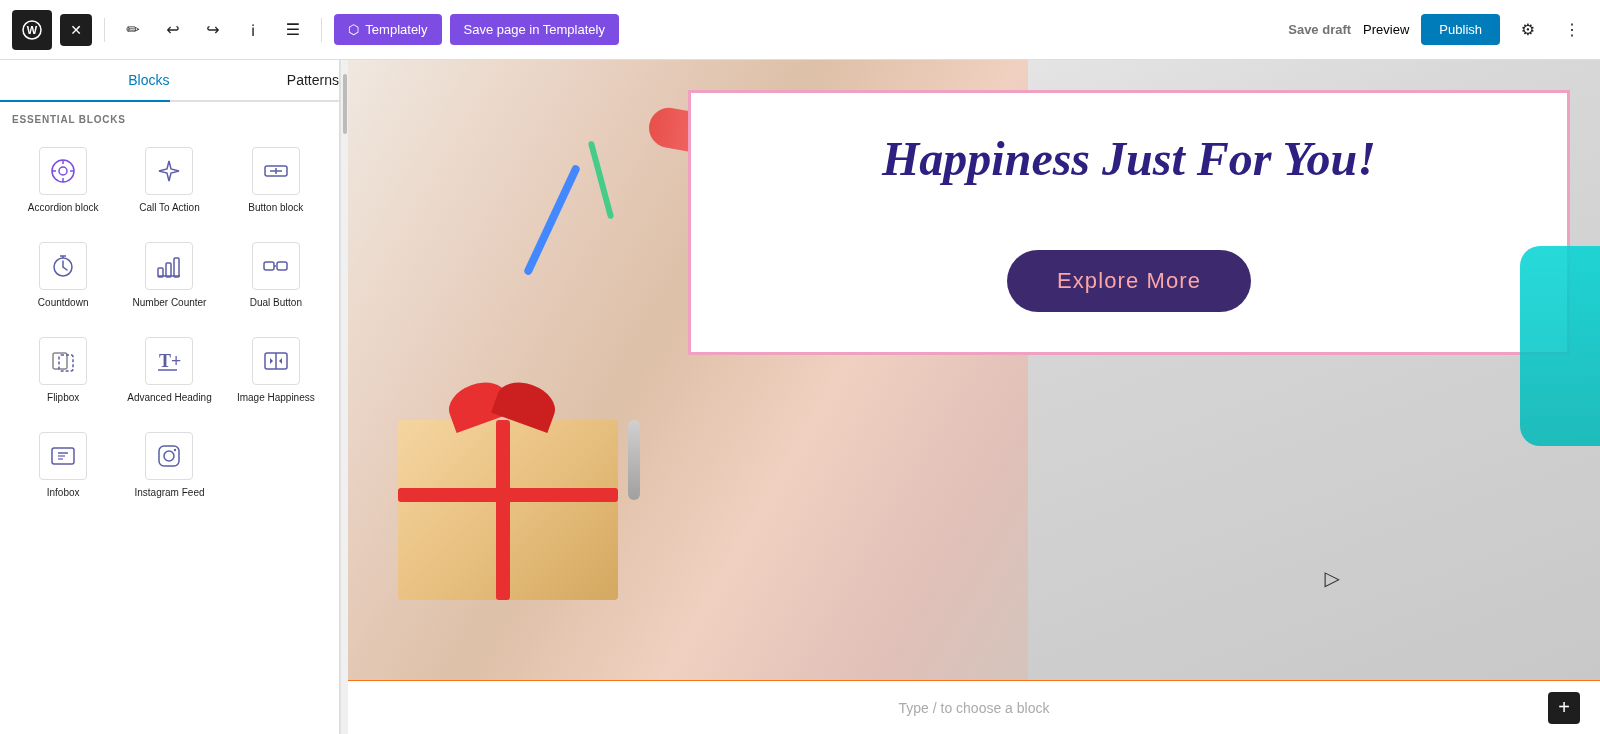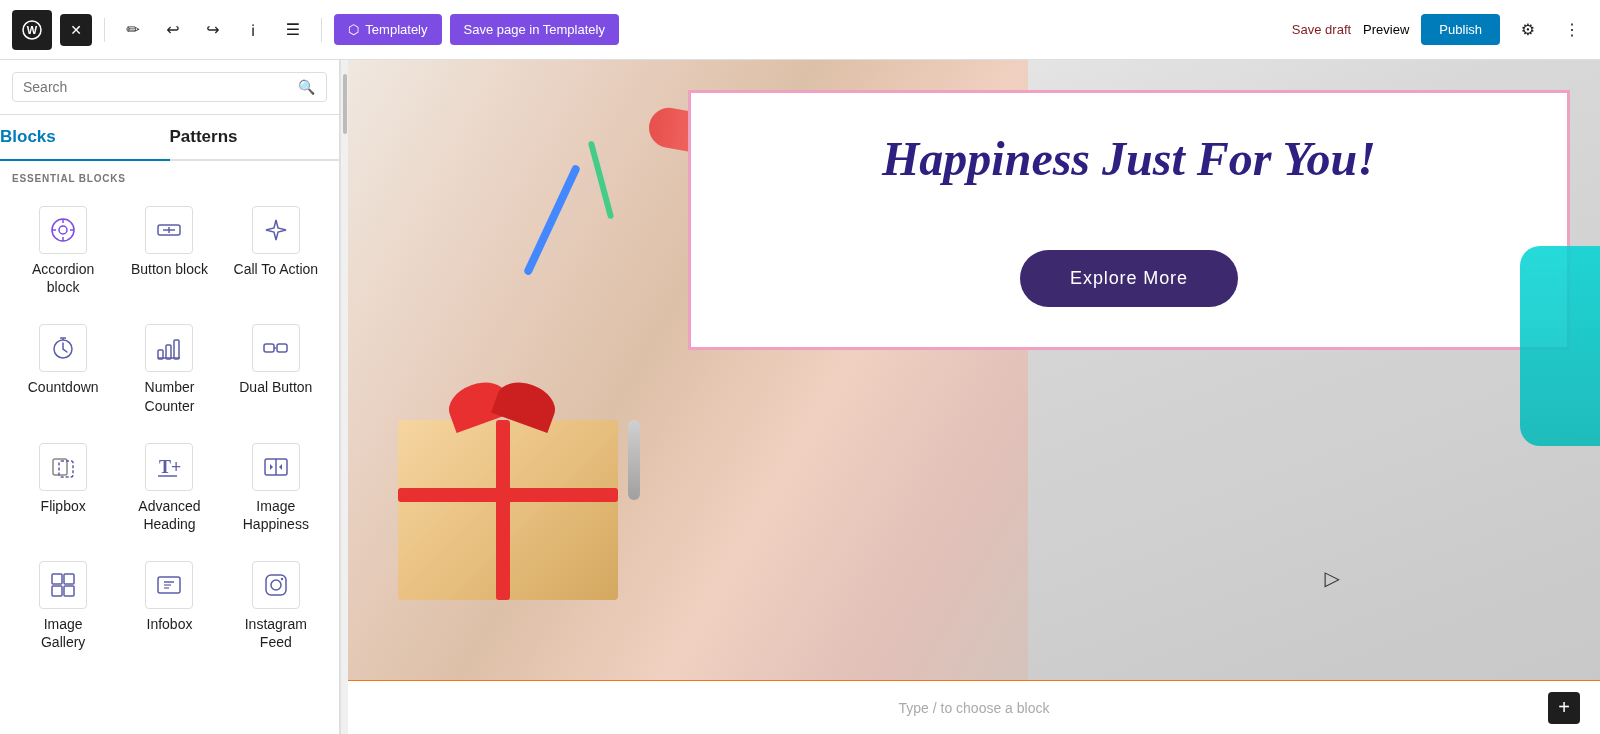--- a/index.html
+++ b/index.html
@@ -35,22 +35,22 @@
     }
     .save-templately-btn {
       background: #7c4ce3; color: #fff; border: none; padding: 8px 14px;
       border-radius: 4px; cursor: pointer; font-size: 13px; font-weight: 500;
     }
 
     .toolbar-right {
       margin-left: auto; display: flex; align-items: center; gap: 12px;
     }
     .save-draft-link {
-      color: #7f1d1d; font-size: 13px; cursor: pointer; text-decoration: none;
-      font-weight: 400;
+      color: #737373; font-size: 13px; cursor: pointer; text-decoration: none;
+      font-weight: 700;
     }
     .preview-link {
       color: #000000; font-size: 13px; cursor: pointer; text-decoration: none;
     }
     .publish-btn {
       background: #007cba; color: #fff; border: none; padding: 8px 18px;
       border-radius: 4px; cursor: pointer; font-size: 13px; font-weight: 500;
     }
     .settings-btn, .more-btn {
       width: 32px; height: 32px; border: none; background: transparent;
@@ -83,22 +83,22 @@
     }
     .search-icon-btn {
       cursor: pointer; color: #666; font-size: 14px;
     }
 
     
     .tabs-bar {
       display: flex; border-bottom: 2px solid #e0e0e0;
     }
     .tab-item {
-      flex: 1; text-align: left; padding: 12px 0; font-size: 17px;
-      font-weight: 700; cursor: pointer; color: #1e1e1e;
+      flex: 1; text-align: right; padding: 12px 0; font-size: 14px;
+      font-weight: 400; cursor: pointer; color: #1e1e1e;
       border-bottom: 2px solid transparent; margin-bottom: -2px;
     }
     .tab-item.active { border-bottom-color: #007cba; color: #007cba; }
 
     
     .blocks-area {
       flex: 1; overflow-y: auto; padding: 12px;
     }
     .section-label {
       font-size: 10px; font-weight: 600; color: #777; letter-spacing: 0.08em;
@@ -111,21 +111,21 @@
       display: flex; flex-direction: column; align-items: center;
       padding: 12px 8px; border-radius: 4px; cursor: pointer;
       text-align: center;
     }
     .block-icon {
       width: 48px; height: 48px; border: 1px solid #ddd; border-radius: 4px;
       display: flex; align-items: center; justify-content: center;
       margin-bottom: 6px; background: #fff;
     }
     .block-label {
-      font-size: 14px; color: #1e1e1e; line-height: 1.3;
+      font-size: 10px; color: #1e1e1e; line-height: 1.3;
     }
 
     
     .block-svg { width: 28px; height: 28px; }
 
     
     .content-area {
       flex: 1; overflow-y: auto; position: relative; background: #f0f0f1;
     }
 
@@ -144,23 +144,23 @@
     .hero-card {
       position: absolute; left: 340px; top: 30px; right: 30px;
       background: #fff; border: 3px solid #f0a0c0;
       padding: 40px 50px; text-align: center;
     }
     .hero-title {
       font-size: 48px; font-style: italic; color: #2d2080;
       font-family: Georgia, serif; line-height: 1.1; font-weight: 700;
     }
     .explore-btn {
-      margin-top: 32px; background: #3d2a6e; color: #ffffff;
+      margin-top: 32px; background: #3d2a6e; color: #fca5a5;
       border: none; padding: 18px 50px; border-radius: 50px;
-      font-size: 18px; cursor: pointer; font-weight: 400;
+      font-size: 22px; cursor: pointer; font-weight: 400;
       letter-spacing: 0.05em;
     }
 
     
     .teal-deco {
       position: absolute; right: 0; top: 30%; width: 80px; height: 200px;
       background: linear-gradient(180deg, #00d4d4 0%, #00b8b8 100%);
       border-radius: 20px 0 0 20px; opacity: 0.85;
     }
 
@@ -225,26 +225,20 @@
     <button class="publish-btn">Publish</button>
     <button class="settings-btn">⚙</button>
     <button class="more-btn">⋮</button>
   </div>
 </div>
 
 <div class="main-layout">
 
   <div class="sidebar">
 
-    <div class="search-box">
-      <div class="search-input-wrap">
-        <input class="search-input" type="text" placeholder="Search" style="">
-        <span class="search-icon-btn">🔍</span>
-      </div>
-    </div>
 
     <div class="tabs-bar">
       <div class="tab-item active">Blocks</div>
       <div class="tab-item">Patterns</div>
     </div>
 
     <div class="blocks-area">
       <div class="section-label">ESSENTIAL BLOCKS</div>
       <div class="blocks-grid">
 
@@ -258,35 +252,35 @@
               <line x1="3" y1="14" x2="7" y2="14" stroke="#7c4ce3" stroke-width="1.5"></line>
               <line x1="21" y1="14" x2="25" y2="14" stroke="#7c4ce3" stroke-width="1.5"></line>
             </svg>
           </div>
           <span class="block-label">Accordion block</span>
         </div>
 
         <div class="block-item">
           <div class="block-icon">
             <svg class="block-svg" viewBox="0 0 28 28" fill="none">
+              <path d="M14 4 L16 12 L24 14 L16 16 L14 24 L12 16 L4 14 L12 12 Z" stroke="#5b5ea6" stroke-width="1.5" fill="none"></path>
+            </svg>
+          </div>
+          <span class="block-label">Call To Action</span>
+        </div>
+
+        <div class="block-item">
+          <div class="block-icon">
+            <svg class="block-svg" viewBox="0 0 28 28" fill="none">
               <rect x="3" y="9" width="22" height="10" rx="2" stroke="#5b5ea6" stroke-width="1.5"></rect>
               <line x1="8" y1="14" x2="20" y2="14" stroke="#5b5ea6" stroke-width="1.5"></line>
               <line x1="14" y1="11" x2="14" y2="17" stroke="#5b5ea6" stroke-width="1.5"></line>
             </svg>
           </div>
           <span class="block-label">Button block</span>
-        </div>
-
-        <div class="block-item">
-          <div class="block-icon">
-            <svg class="block-svg" viewBox="0 0 28 28" fill="none">
-              <path d="M14 4 L16 12 L24 14 L16 16 L14 24 L12 16 L4 14 L12 12 Z" stroke="#5b5ea6" stroke-width="1.5" fill="none"></path>
-            </svg>
-          </div>
-          <span class="block-label">Call To Action</span>
         </div>
 
         <div class="block-item">
           <div class="block-icon">
             <svg class="block-svg" viewBox="0 0 28 28" fill="none">
               <circle cx="14" cy="15" r="9" stroke="#5b5ea6" stroke-width="1.5"></circle>
               <polyline points="14,9 14,15 18,18" stroke="#5b5ea6" stroke-width="1.5" stroke-linecap="round"></polyline>
               <line x1="11" y1="4" x2="17" y2="4" stroke="#5b5ea6" stroke-width="1.5"></line>
               <line x1="14" y1="4" x2="14" y2="6" stroke="#5b5ea6" stroke-width="1.5"></line>
             </svg>
@@ -342,31 +336,20 @@
             <svg class="block-svg" viewBox="0 0 28 28" fill="none">
               <rect x="3" y="6" width="22" height="16" rx="2" stroke="#5b5ea6" stroke-width="1.5"></rect>
               <line x1="14" y1="6" x2="14" y2="22" stroke="#5b5ea6" stroke-width="1.5"></line>
               <polygon points="11,14 8,11 8,17" fill="#5b5ea6"></polygon>
               <polygon points="17,14 20,11 20,17" fill="#5b5ea6"></polygon>
             </svg>
           </div>
           <span class="block-label">Image Happiness</span>
         </div>
 
-        <div class="block-item">
-          <div class="block-icon">
-            <svg class="block-svg" viewBox="0 0 28 28" fill="none">
-              <rect x="3" y="3" width="10" height="10" rx="1" stroke="#5b5ea6" stroke-width="1.5"></rect>
-              <rect x="15" y="3" width="10" height="10" rx="1" stroke="#5b5ea6" stroke-width="1.5"></rect>
-              <rect x="3" y="15" width="10" height="10" rx="1" stroke="#5b5ea6" stroke-width="1.5"></rect>
-              <rect x="15" y="15" width="10" height="10" rx="1" stroke="#5b5ea6" stroke-width="1.5"></rect>
-            </svg>
-          </div>
-          <span class="block-label">Image Gallery</span>
-        </div>
 
         <div class="block-item">
           <div class="block-icon">
             <svg class="block-svg" viewBox="0 0 28 28" fill="none">
               <rect x="3" y="6" width="22" height="16" rx="2" stroke="#5b5ea6" stroke-width="1.5"></rect>
               <line x1="9" y1="11" x2="19" y2="11" stroke="#5b5ea6" stroke-width="1.5"></line>
               <line x1="9" y1="14" x2="16" y2="14" stroke="#5b5ea6" stroke-width="1.2"></line>
               <line x1="9" y1="17" x2="14" y2="17" stroke="#5b5ea6" stroke-width="1.2"></line>
             </svg>
           </div>

